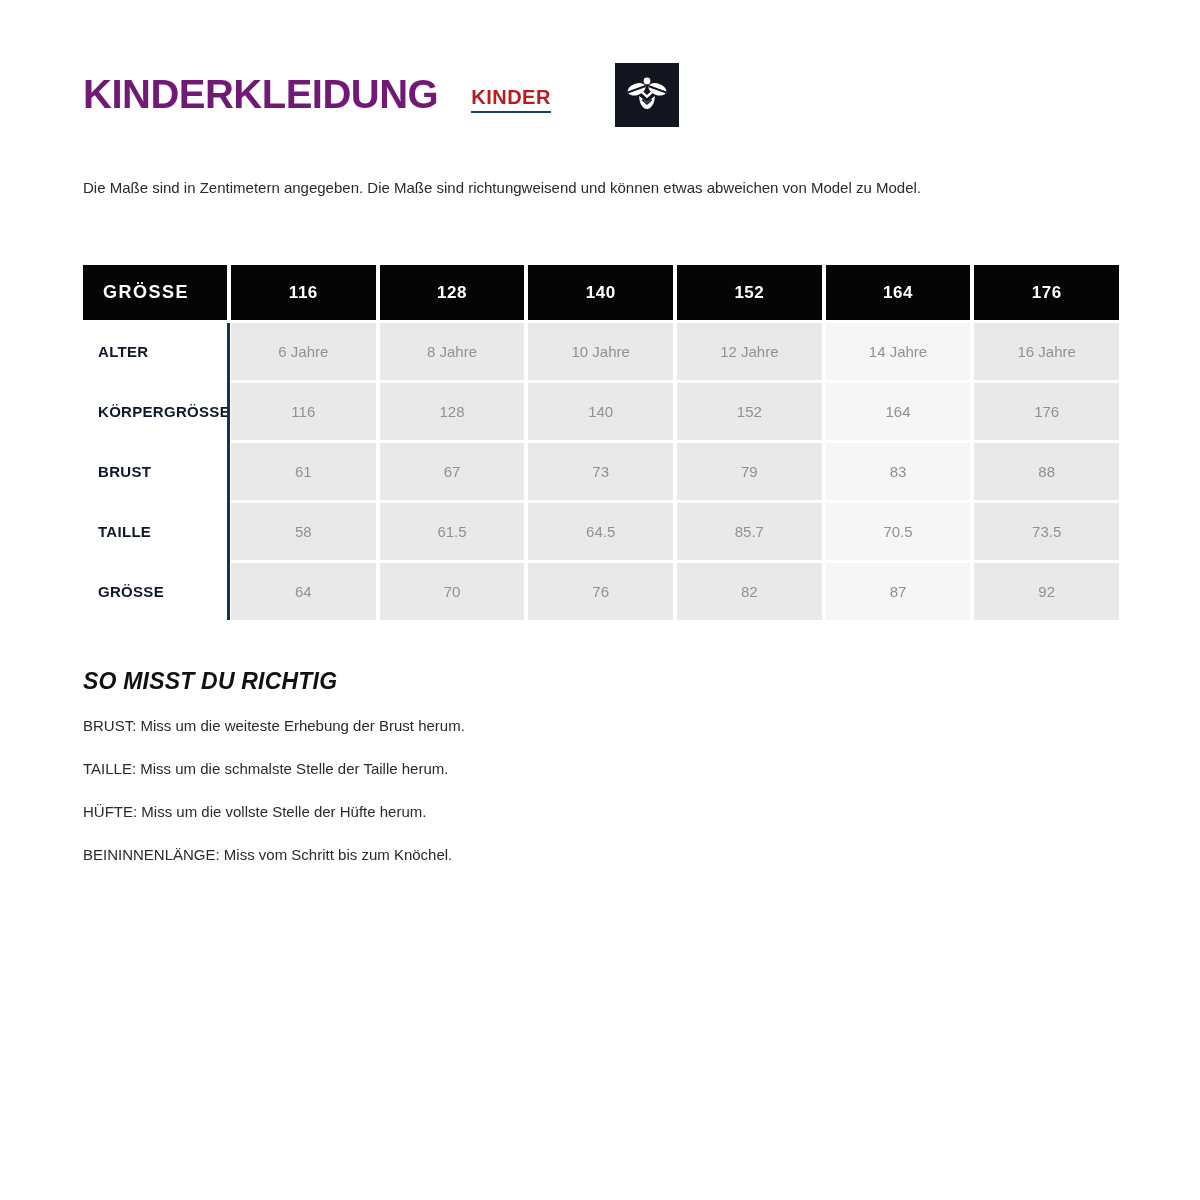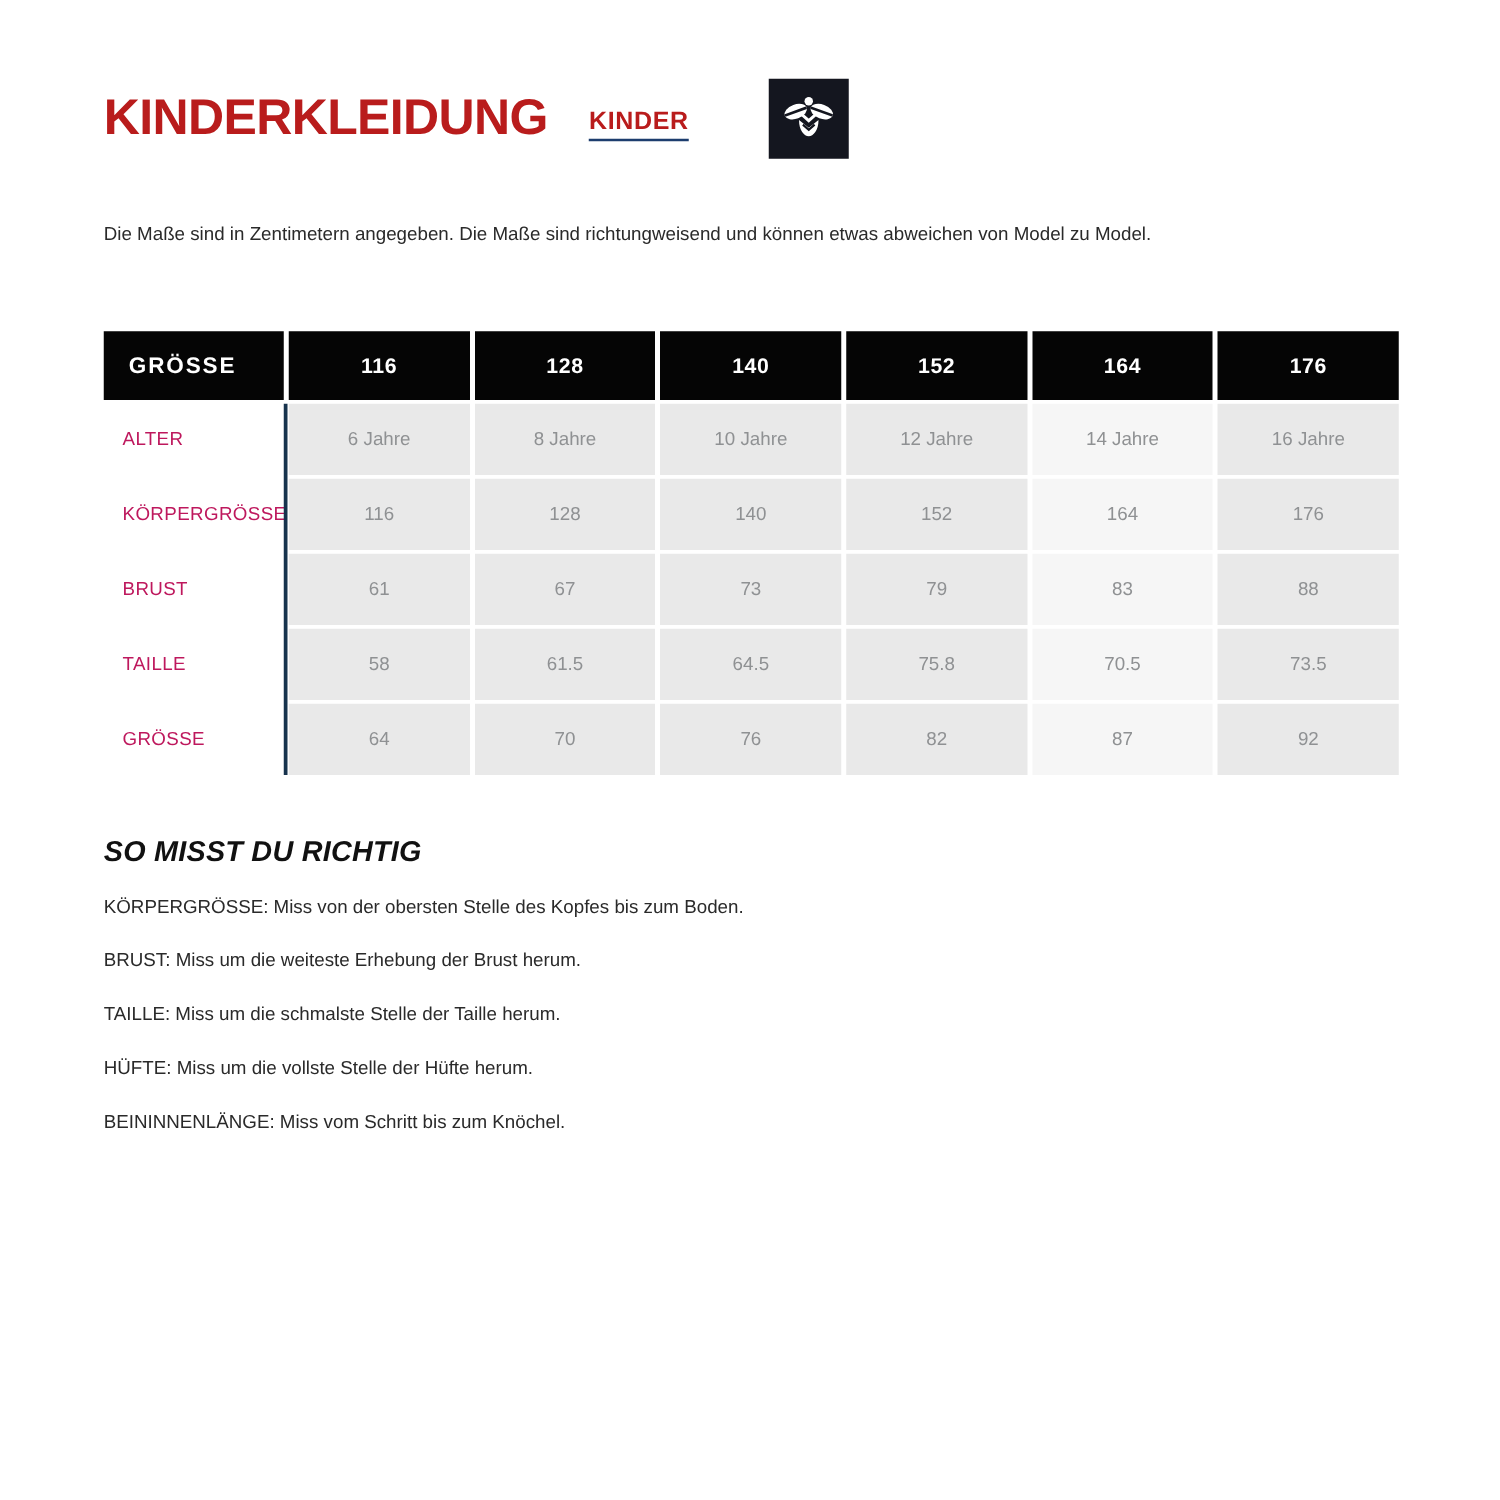--- a/index.html
+++ b/index.html
@@ -9,21 +9,21 @@
     font-family: "Liberation Sans", "DejaVu Sans", sans-serif;
     color: #232323;
     overflow: hidden;
   }
   .page { padding: 62px 81px 0 83px; }
 
   
   .header-row { display: flex; align-items: center; height: 65px; }
   .page-title {
     font-size: 40px; font-weight: 700; letter-spacing: -0.5px;
-    color: #b91c1c; white-space: nowrap;
+    color: #701a75; white-space: nowrap;
   }
   .kinder-link {
     margin-left: 33px; margin-top: 10px;
     font-size: 20px; font-weight: 700; letter-spacing: 0.5px;
     color: #b91c1c; text-decoration: none;
     border-bottom: 2px solid #1c3d6e; padding-bottom: 2px;
     cursor: pointer; white-space: nowrap;
   }
   .brand-logo {
     margin-left: 64px; width: 64px; height: 64px;
@@ -46,21 +46,21 @@
     width: 100%;
   }
   .cell { display: flex; align-items: center; justify-content: center; font-size: 15px; }
   .cell.header {
     background: #050505; color: #ffffff;
     font-weight: 700; font-size: 17px; letter-spacing: 0.5px;
   }
   .cell.corner { justify-content: flex-start; padding-left: 20px; letter-spacing: 1.5px; font-size: 18px; }
   .cell.rowlabel {
     background: transparent; justify-content: flex-start; padding-left: 15px;
-    font-weight: 400; color: #be185d; letter-spacing: 0.3px;
+    font-weight: 700; color: #0f172a; letter-spacing: 0.3px;
   }
   .cell.val { background: #e9e9e9; color: #8f9193; }
   .cell.val.hl { background: #f6f6f6; }
   .label-divider {
     position: absolute; left: 144px; top: 58px;
     width: 3px; height: 297px; background: #17334d;
   }
 
   
   .guide-heading {
@@ -133,36 +133,35 @@
       <div class="cell val">61</div>
       <div class="cell val">67</div>
       <div class="cell val">73</div>
       <div class="cell val">79</div>
       <div class="cell val hl">83</div>
       <div class="cell val">88</div>
       <div class="cell rowlabel">TAILLE</div>
       <div class="cell val">58</div>
       <div class="cell val">61.5</div>
       <div class="cell val">64.5</div>
-      <div class="cell val">75.8</div>
+      <div class="cell val">85.7</div>
       <div class="cell val hl">70.5</div>
       <div class="cell val">73.5</div>
       <div class="cell rowlabel">GRÖSSE</div>
       <div class="cell val">64</div>
       <div class="cell val">70</div>
       <div class="cell val">76</div>
       <div class="cell val">82</div>
       <div class="cell val hl">87</div>
       <div class="cell val">92</div>
       <div class="label-divider"></div>
   </div>
 
   <h2 class="guide-heading">SO MISST DU RICHTIG</h2>
   <ul class="guide-list">
 
-  <li>KÖRPERGRÖSSE: Miss von der obersten Stelle des Kopfes bis zum Boden.</li>
       <li>BRUST: Miss um die weiteste Erhebung der Brust herum.</li>
       <li>TAILLE: Miss um die schmalste Stelle der Taille herum.</li>
       <li>HÜFTE: Miss um die vollste Stelle der Hüfte herum.</li>
       <li>BEININNENLÄNGE: Miss vom Schritt bis zum Knöchel.</li>
     </ul>
 
 </div>
 
 </body></html>

